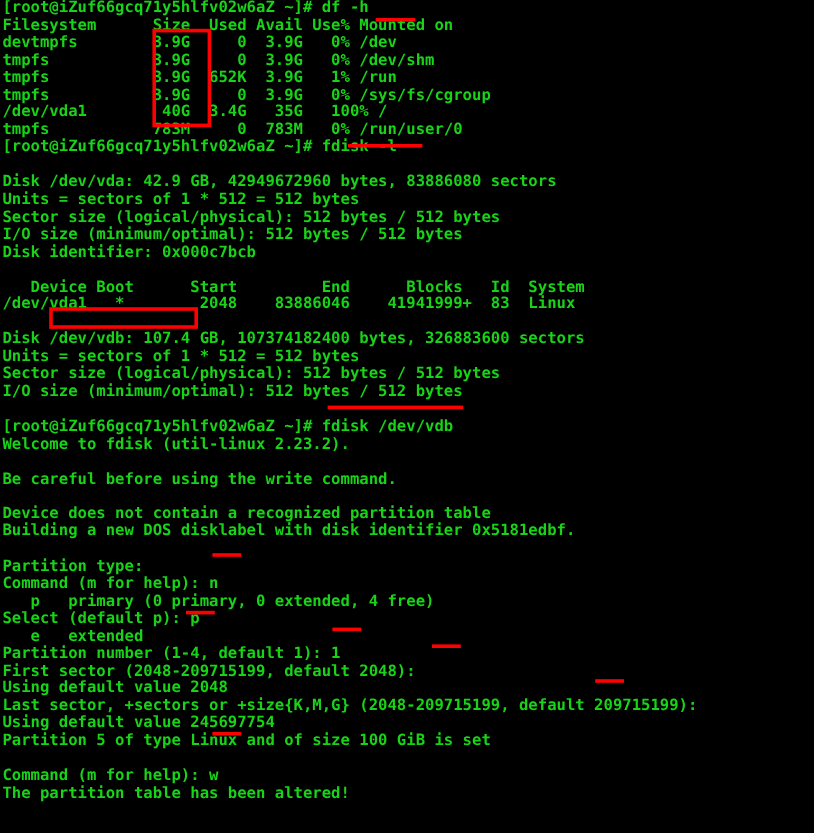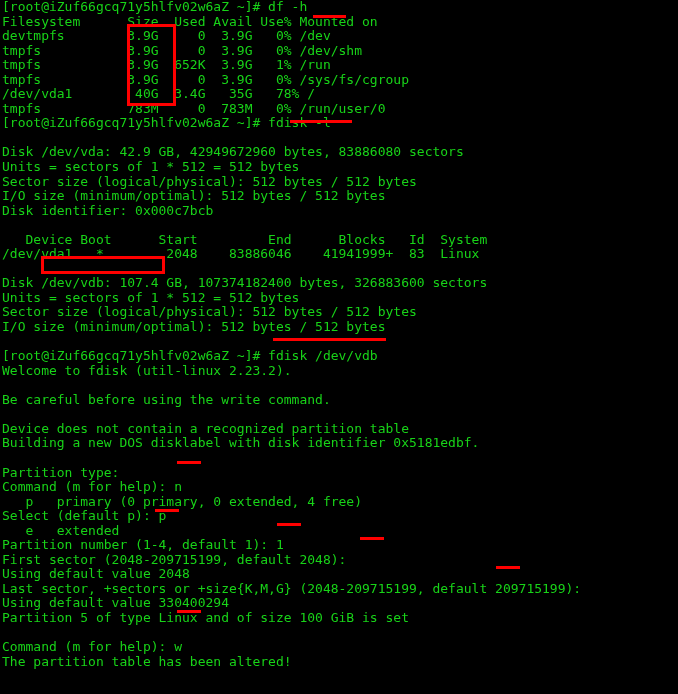--- a/index.html
+++ b/index.html
@@ -25,20 +25,21 @@
     line-height: 14.55px;
     padding: 0px 0 0 2px;
     box-sizing: border-box;
     overflow: hidden;
   }
   .line {
     white-space: pre;
     height: 14.55px;
     color: #18d318;
     letter-spacing: 0px;
+    font-weight: bold;
   }
   .line.blank {
     color: transparent;
   }
   
   .anno {
     position: absolute;
     pointer-events: none;
   }
   .anno-underline {
@@ -56,21 +57,21 @@
 <body>
 
 <div id="terminal">
   <div id="lines">
       <div class="line">[root@iZuf66gcq71y5hlfv02w6aZ ~]# df -h</div>
       <div class="line">Filesystem      Size  Used Avail Use% Mounted on</div>
       <div class="line">devtmpfs        3.9G     0  3.9G   0% /dev</div>
       <div class="line">tmpfs           3.9G     0  3.9G   0% /dev/shm</div>
       <div class="line">tmpfs           3.9G  652K  3.9G   1% /run</div>
       <div class="line">tmpfs           3.9G     0  3.9G   0% /sys/fs/cgroup</div>
-      <div class="line">/dev/vda1        40G  3.4G   35G   78% /</div>
+      <div class="line">/dev/vda1        40G  3.4G   35G   100% /</div>
       <div class="line">tmpfs           783M     0  783M   0% /run/user/0</div>
       <div class="line">[root@iZuf66gcq71y5hlfv02w6aZ ~]# fdisk -l</div>
       <div class="line blank">&nbsp;</div>
       <div class="line">Disk /dev/vda: 42.9 GB, 42949672960 bytes, 83886080 sectors</div>
       <div class="line">Units = sectors of 1 * 512 = 512 bytes</div>
       <div class="line">Sector size (logical/physical): 512 bytes / 512 bytes</div>
       <div class="line">I/O size (minimum/optimal): 512 bytes / 512 bytes</div>
       <div class="line">Disk identifier: 0x000c7bcb</div>
       <div class="line blank">&nbsp;</div>
       <div class="line">   Device Boot      Start         End      Blocks   Id  System</div>
@@ -91,21 +92,21 @@
       <div class="line blank">&nbsp;</div>
       <div class="line">Partition type:</div>
       <div class="line">Command (m for help): n</div>
       <div class="line">   p   primary (0 primary, 0 extended, 4 free)</div>
       <div class="line">Select (default p): p</div>
       <div class="line">   e   extended</div>
       <div class="line">Partition number (1-4, default 1): 1</div>
       <div class="line">First sector (2048-209715199, default 2048):</div>
       <div class="line">Using default value 2048</div>
       <div class="line">Last sector, +sectors or +size{K,M,G} (2048-209715199, default 209715199):</div>
-      <div class="line">Using default value 330400294</div>
+      <div class="line">Using default value 245697754</div>
       <div class="line">Partition 5 of type Linux and of size 100 GiB is set</div>
       <div class="line blank">&nbsp;</div>
       <div class="line">Command (m for help): w</div>
       <div class="line">The partition table has been altered!</div>
     </div>
   <div id="annotations">
       <div class="anno anno-box" style="left: 127px; top: 24px; width: 49px; height: 82px; border-color: rgb(255, 0, 0);"></div>
       <div class="anno anno-box" style="left: 41px; top: 256px; width: 124px; height: 18px; border-color: rgb(255, 0, 0);"></div>
       <div class="anno anno-underline" style="left: 313px; top: 15px; width: 33px; background: rgb(255, 0, 0);"></div>
       <div class="anno anno-underline" style="left: 290px; top: 120px; width: 62px; background: rgb(255, 0, 0);"></div>

